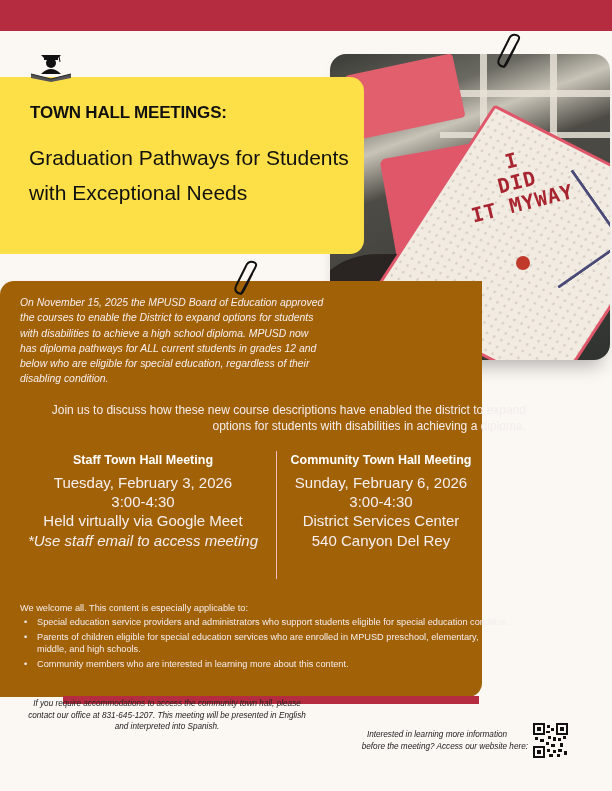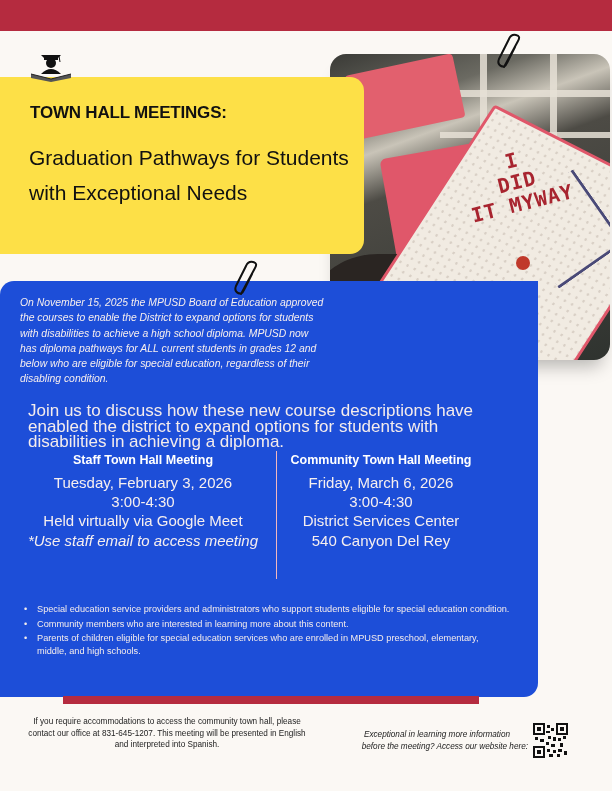--- a/index.html
+++ b/index.html
@@ -38,42 +38,42 @@
   }
   .grad-icon { position: absolute; left: 28px; top: 52px; width: 46px; height: 30px; }
   .eyebrow { position: absolute; left: 30px; top: 103px; font-size: 17px; font-weight: bold; color: #111; letter-spacing: -0.2px; }
   .headline { position: absolute; left: 29px; top: 127px; font-size: 21px; line-height: 35px; font-weight: normal; color: #111; width: 340px; margin-top: 13px; }
 
   .clip { position: absolute; width: 30px; height: 40px; }
   .clip-top { left: 496px; top: 33px; }
   .clip-mid { left: 233px; top: 260px; }
 
   .maroon {
-    position: absolute; left: 0; top: 281px; width: 538px; height: 416px;
-    background: #1d4ed8; border-radius: 14px 0 14px 0;
+    position: absolute; left: 0; top: 281px; width: 482px; height: 416px;
+    background: #a16207; border-radius: 14px 0 14px 0;
     color: #fff;
   }
   .intro { position: absolute; left: 20px; top: 14px; width: 305px; font-size: 10.4px; line-height: 15.3px; font-style: italic; color: #f6eeee; }
-  .join { position: absolute; left: 28px; top: 122px; width: 490px; text-align: left; font-size: 17px; line-height: 15.5px; color: #f4ecec; }
+  .join { position: absolute; left: 36px; top: 122px; width: 490px; text-align: right; font-size: 12px; line-height: 15.5px; color: #f4ecec; }
   .col { position: absolute; top: 172px; width: 250px; text-align: center; }
   .col-left { left: 18px; }
   .col-right { left: 256px; }
   .col h3 { font-size: 12.5px; font-weight: bold; margin-bottom: 6px; color: #fff; }
   .col .line { font-size: 15px; line-height: 19.2px; color: #f6efef; }
   .col .line.it { font-style: italic; }
   .divider { position: absolute; left: 276px; top: 170px; width: 1px; height: 128px; background: #f1b8be; }
 
   .welcome { position: absolute; left: 20px; top: 321px; width: 490px; font-size: 9.2px; color: #f4ecec; line-height: 13px; }
   .welcome ul { list-style: none; margin-top: 1px; }
   .welcome li { position: relative; padding-left: 17px; margin-left: 0; line-height: 12.5px; margin-bottom: 2px; }
   .welcome li::before { content: "•"; position: absolute; left: 4px; top: 0; }
 
   .accent-bar { position: absolute; left: 63px; top: 696px; width: 416px; height: 8px; background: #b52b3f; }
 
-  .footer-left { position: absolute; left: 28px; top: 716px; width: 278px; text-align: center; font-size: 8.2px; line-height: 11.6px; color: #222; }
+  .footer-left { position: absolute; left: 28px; top: 698px; width: 278px; text-align: center; font-style: italic; font-size: 8.2px; line-height: 11.6px; color: #222; }
   .footer-right { position: absolute; left: 332px; top: 729px; width: 196px; text-align: right; font-style: italic; font-size: 8.2px; line-height: 11.6px; color: #222; }
   .footer-right .r1 { display:block; text-align:center; padding-left: 14px; }
   .qr { position: absolute; left: 533px; top: 723px; width: 35px; height: 35px; }
 </style>
 </head>
 <body>
 
 <div class="top-band"></div>
 
 <div class="photo">
@@ -122,45 +122,46 @@
     <div class="line">Tuesday, February 3, 2026</div>
     <div class="line">3:00-4:30</div>
     <div class="line">Held virtually via Google Meet</div>
     <div class="line it">*Use staff email to access meeting</div>
   </div>
 
   <div class="divider"></div>
 
   <div class="col col-right">
     <h3>Community Town Hall Meeting</h3>
-    <div class="line">Friday, March 6, 2026</div>
+    <div class="line">Sunday, February 6, 2026</div>
     <div class="line">3:00-4:30</div>
     <div class="line">District Services Center</div>
     <div class="line">540 Canyon Del Rey</div>
   </div>
 
   <div class="welcome">
+    <div>We welcome all. This content is especially applicable to:</div>
     <ul>
       <li>Special education service providers and administrators who support students eligible for special education condition.</li>
+      <li>Parents of children eligible for special education services who are enrolled in MPUSD preschool, elementary, middle, and high schools.</li>
       <li>Community members who are interested in learning more about this content.</li>
-      <li>Parents of children eligible for special education services who are enrolled in MPUSD preschool, elementary, middle, and high schools.</li>
     </ul>
   </div>
 </div>
 
 <svg class="clip clip-mid" viewBox="0 0 30 40">
   <path d="M8,34 L22,8 Q25,3 20,2 Q15,1 13,6 L3,26 Q1,31 5,33 Q9,35 11,30 L19,14" fill="none" stroke="#111" stroke-width="2" stroke-linecap="round"></path>
 </svg>
 
 <div class="accent-bar"></div>
 
 <p class="footer-left">If you require accommodations to access the community town hall, please contact our office at 831-645-1207. This meeting will be presented in English and interpreted into Spanish.</p>
 
 <div class="footer-right">
-  <span class="r1">Exceptional in learning more information</span>
+  <span class="r1">Interested in learning more information</span>
   <span>before the meeting? Access our website here:</span>
 </div>
 
 <svg class="qr" viewBox="0 0 35 35">
   <rect width="35" height="35" fill="#fbf8f4"></rect>
   <rect x="1" y="1" width="10" height="10" fill="none" stroke="#111" stroke-width="2"></rect>
   <rect x="4" y="4" width="4" height="4" fill="#111"></rect>
   <rect x="24" y="1" width="10" height="10" fill="none" stroke="#111" stroke-width="2"></rect>
   <rect x="27" y="4" width="4" height="4" fill="#111"></rect>
   <rect x="1" y="24" width="10" height="10" fill="none" stroke="#111" stroke-width="2"></rect>

